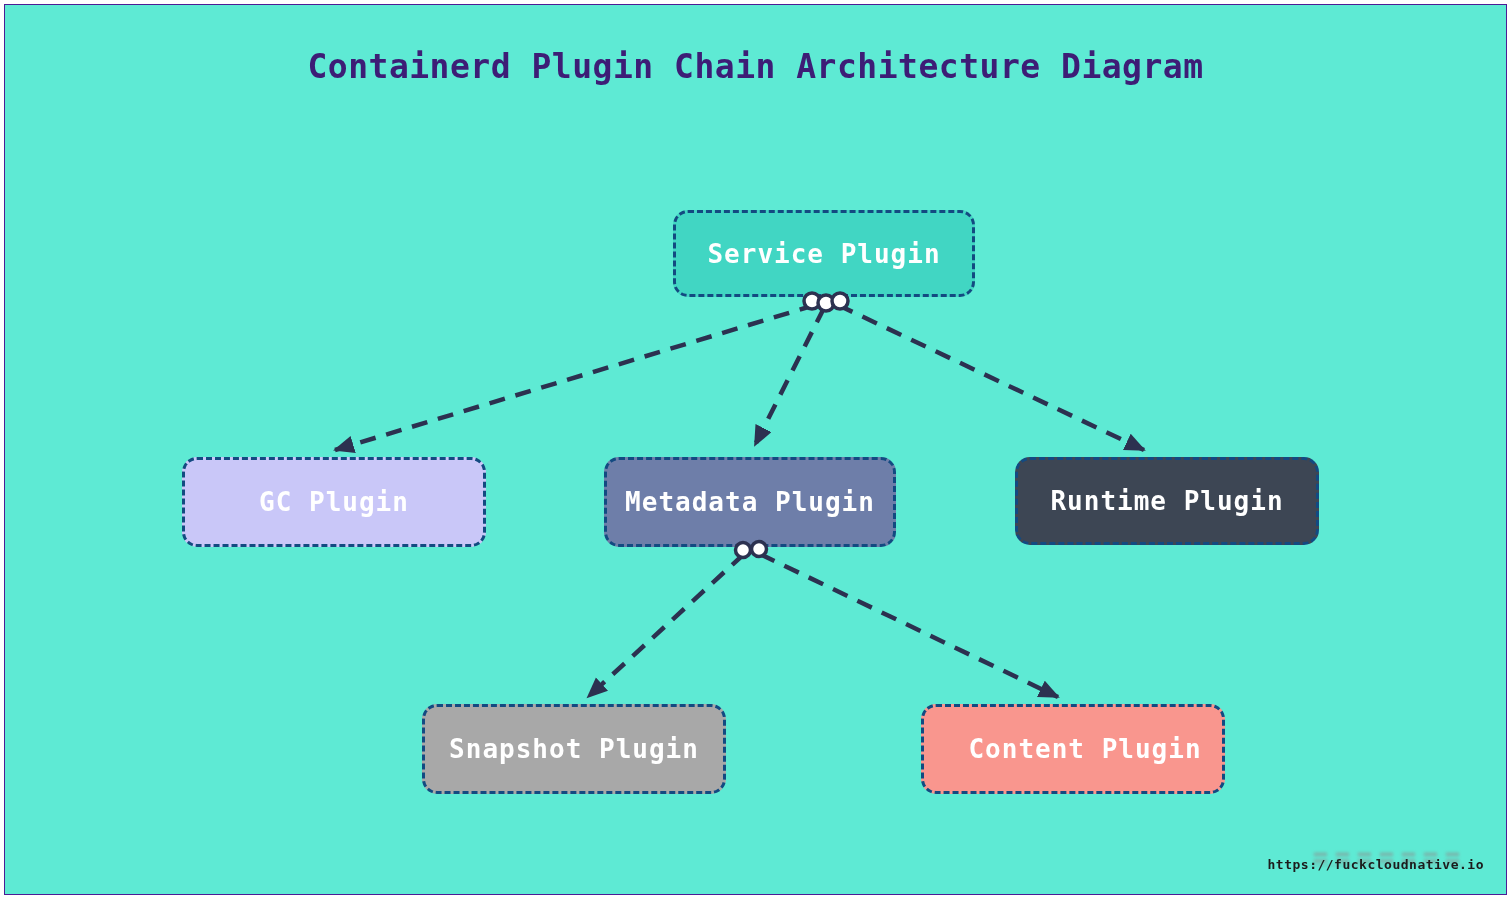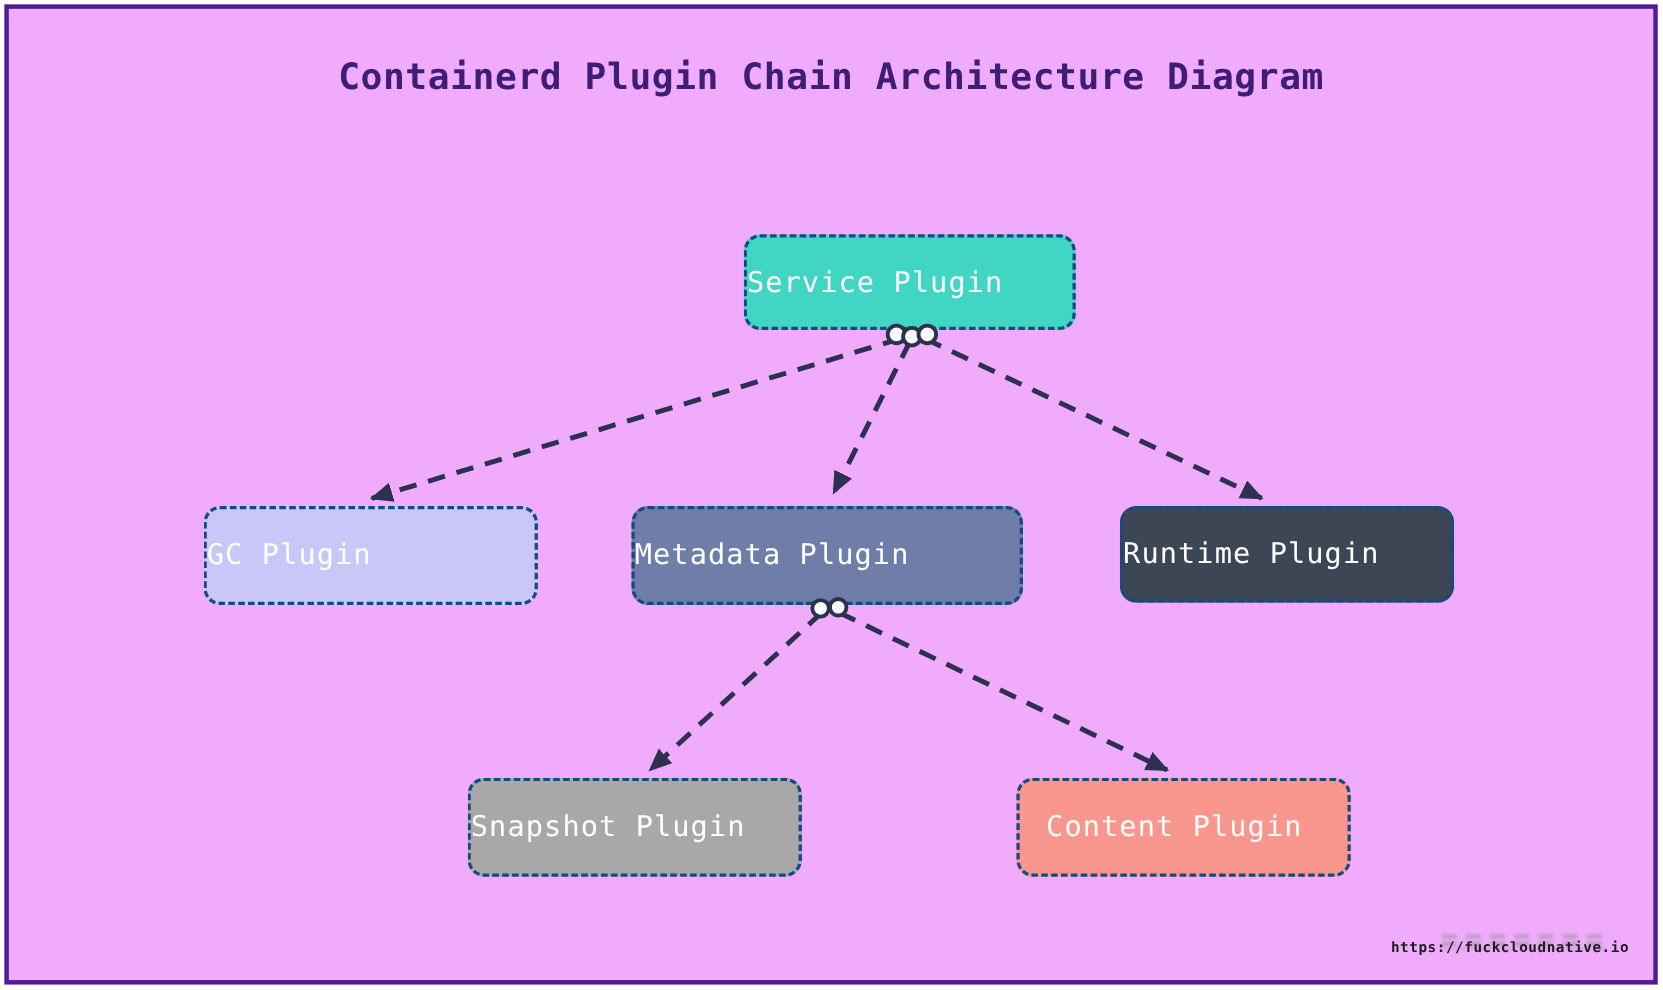--- a/index.html
+++ b/index.html
@@ -3,38 +3,39 @@
 <meta charset="utf-8">
 <style>
   html,body{margin:0;padding:0;}
   body{
     width:1512px;height:900px;position:relative;background:#ffffff;
     font-family:"DejaVu Sans Mono","Liberation Mono",monospace;
     overflow:hidden;
   }
   .frame{
     position:absolute;left:4px;top:4px;right:5px;bottom:5px;
-    border:4px solid #4c1d95;background:#f0abfc;
+    border:1px solid #4c1d95;background:#5eead4;
   }
   .title{
     position:absolute;left:0;top:42px;width:100%;
     text-align:center;font-size:33px;font-weight:600;
     letter-spacing:0.5px;color:#3d1d76;
   }
   .node{
     position:absolute;border:3px dashed #134a81;border-radius:15px;
-    display:flex;align-items:center;justify-content:flex-start;
+    display:flex;align-items:center;justify-content:center;
     box-sizing:border-box;
+    font-weight:bold;
   }
   .node-label{
     font-size:26px;letter-spacing:1px;color:#ffffff;white-space:nowrap;
   }
   #node-service {left:668px;top:205px;width:302px;height:87px;}
   #node-gc      {left:161px;top:452px;width:304px;height:90px;}
-  #node-metadata{left:566px;top:452px;width:356px;height:90px;}
+  #node-metadata{left:599px;top:452px;width:292px;height:90px;}
   #node-runtime {left:1010px;top:452px;width:304px;height:88px;}
   #node-snapshot{left:417px;top:699px;width:304px;height:90px;}
   #node-content {left:916px;top:699px;width:304px;height:90px;padding-left:24px;}
   svg.connectors{
     position:absolute;left:0;top:0;width:1512px;height:900px;
     pointer-events:none;
   }
   .footer-url{
     position:absolute;right:22px;bottom:22px;
     font-size:13px;font-weight:700;color:#1c1c1c;letter-spacing:0.5px;

